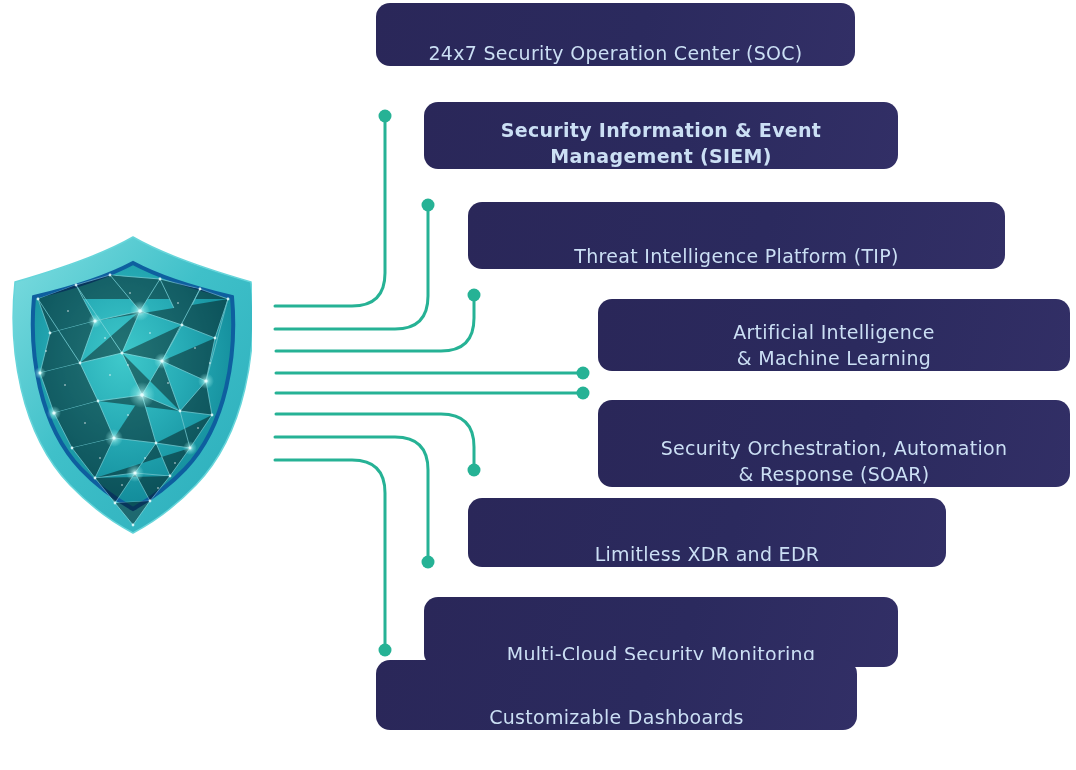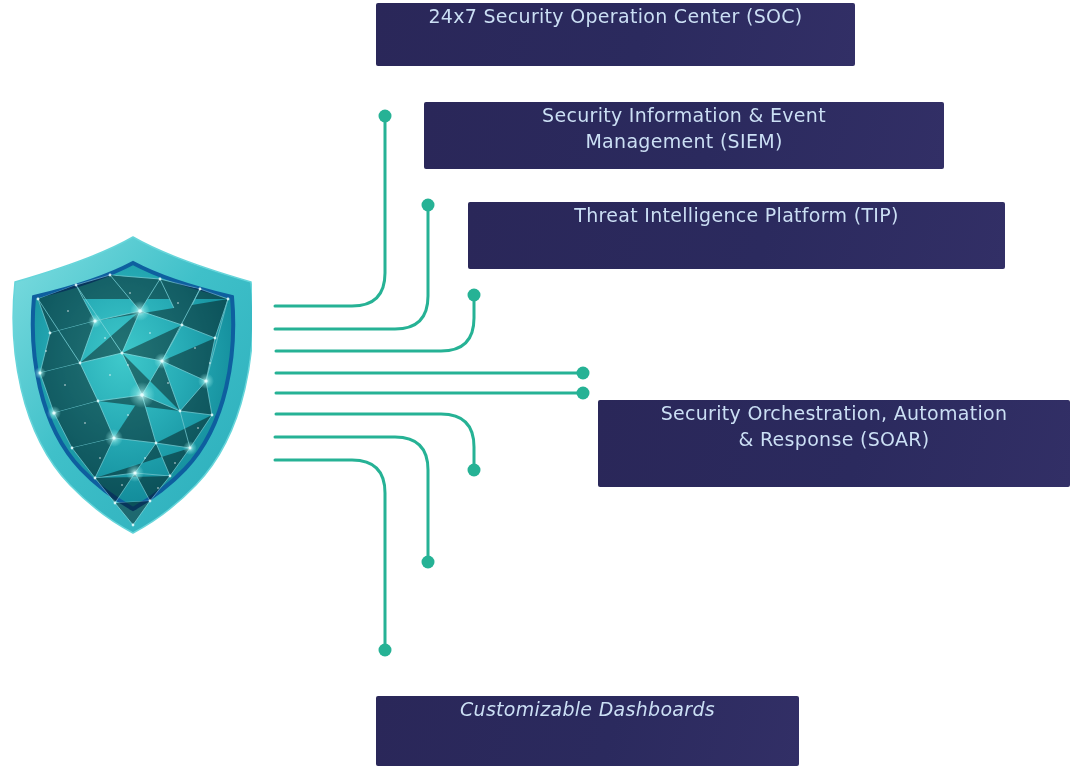--- a/index.html
+++ b/index.html
@@ -7,48 +7,48 @@
     position:relative; width:1076px; height:770px;
     background:#ffffff; overflow:hidden;
     font-family:"DejaVu Sans","Liberation Sans",sans-serif;
   }
   svg.layer { position:absolute; left:0; top:0; }
 
   
   .box {
     position:absolute;
     background:linear-gradient(104deg,#2a2759 0%,#2b2a5e 55%,#322f66 100%);
-    border-radius:2px;
-    display:flex; align-items:flex-start; justify-content:center;
+    border-radius:14px;
+    display:flex; align-items:flex-end; justify-content:center;
     text-align:center;
   }
   .box::before {
     content:"";
     position:absolute; top:-3px; bottom:-4px; left:22px; right:-5px;
     border:2.5px solid #26b295; border-radius:14px;
     z-index:-1;
   }
   .box.sky-accent::after {
     content:"";
     position:absolute; left:-9px; top:3px; bottom:-6px; width:13px;
     background:#7fd3e8; border-radius:7px;
     z-index:-1;
   }
   .box-label {
     color:#cbdff4; font-size:19px; line-height:1.38; letter-spacing:.3px;
     white-space:pre-line; padding:0 14px;
   }
   .b1 { left:376px; top:3px;   width:479px; height:63px; }
-  .b2 { left:424px; top:102px; width:520px; height:67px; }
+  .b2 { left:424px; top:102px; width:474px; height:67px;font-weight:bold; }
   .b3 { left:468px; top:202px; width:537px; height:67px; }
   .b4 { left:598px; top:299px; width:472px; height:72px; }
   .b5 { left:598px; top:400px; width:472px; height:87px; }
   .b6 { left:468px; top:498px; width:478px; height:69px; }
   .b7 { left:424px; top:597px; width:474px; height:70px; }
-  .b8 { left:376px; top:696px; width:423px; height:70px;font-style:italic; }
+  .b8 { left:376px; top:660px; width:481px; height:70px; }
 </style>
 </head>
 <body>
 
 <div class="canvas">
 
   <svg class="layer" width="1076" height="770" viewBox="0 0 1076 770">
     <g fill="none" stroke="#26b295" stroke-width="3" stroke-linecap="round">
       <path d="M275 306 H352 Q385 306 385 273 V116"></path>
       <path d="M275 329 H395 Q428 329 428 296 V205"></path>
@@ -196,21 +196,31 @@
   <div class="box b1">
     <span class="box-label">24x7 Security Operation Center (SOC)</span>
   </div>
   <div class="box b2">
     <span class="box-label">Security Information &amp; Event
 Management (SIEM)</span>
   </div>
   <div class="box b3">
     <span class="box-label">Threat Intelligence Platform (TIP)</span>
   </div>
+  <div class="box b4 sky-accent">
+    <span class="box-label">Artificial Intelligence
+&amp; Machine Learning</span>
+  </div>
   <div class="box b5">
     <span class="box-label">Security Orchestration, Automation
 &amp; Response (SOAR)</span>
   </div>
+  <div class="box b6">
+    <span class="box-label">Limitless XDR and EDR</span>
+  </div>
+  <div class="box b7">
+    <span class="box-label">Multi-Cloud Security Monitoring</span>
+  </div>
   <div class="box b8">
     <span class="box-label">Customizable Dashboards</span>
   </div>
 
 </div>
 
 </body></html>

